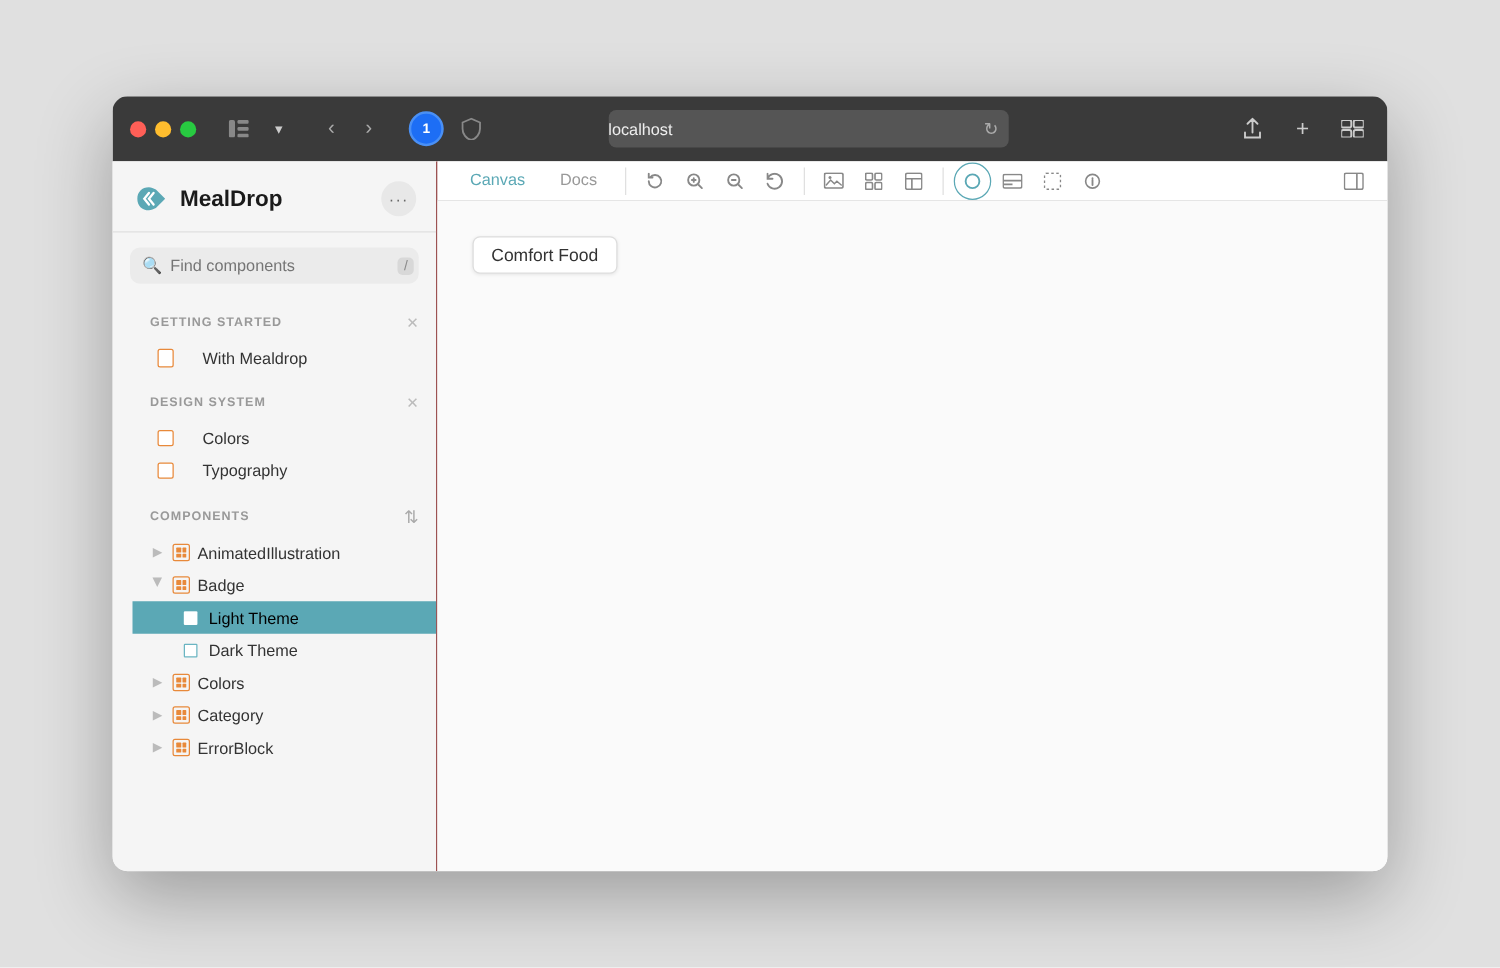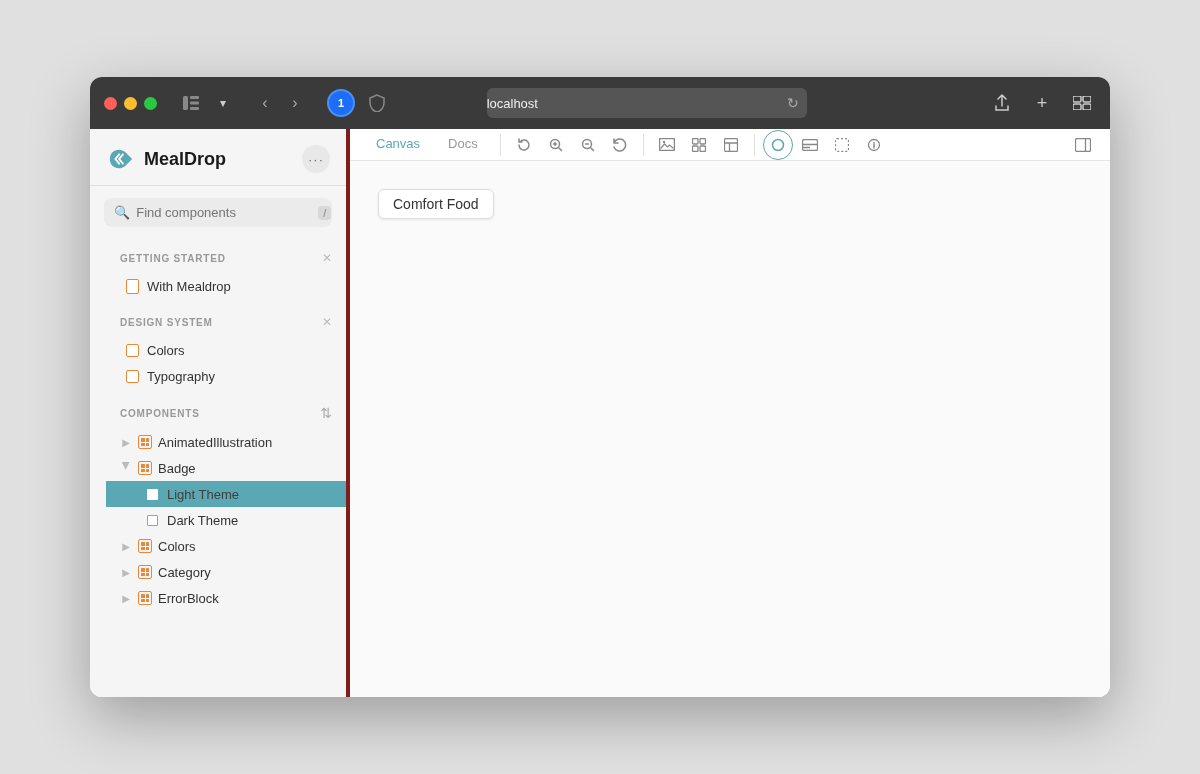--- a/index.html
+++ b/index.html
@@ -158,21 +158,21 @@
     .app-body {
       display: flex;
       flex: 1;
       overflow: hidden;
     }
 
     
     .sidebar {
       width: 260px;
       background: #f5f5f5;
-      border-right: 4px solid #7f1d1d;
+      border-right: 1px solid #7f1d1d;
       display: flex;
       flex-direction: column;
       flex-shrink: 0;
       overflow-y: auto;
     }
 
     .sidebar-header {
       padding: 16px 16px 12px 16px;
       display: flex;
       align-items: center;
@@ -265,21 +265,21 @@
     .section-collapse {
       color: #bbb;
       font-size: 12px;
       cursor: pointer;
     }
 
     .sidebar-item {
       display: flex;
       align-items: center;
       padding: 5px 14px 5px 18px;
-      gap: 7px;
+      gap: 22px;
       cursor: pointer;
       font-size: 13px;
       color: #333;
     }
 
     .item-icon {
       width: 16px;
       height: 16px;
       flex-shrink: 0;
       display: flex;
@@ -357,21 +357,21 @@
       align-items: center;
       padding: 5px 14px 5px 38px;
       gap: 7px;
       cursor: pointer;
       font-size: 13px;
       color: #333;
     }
 
     .sub-item.active {
       background: #5ba8b5;
-      color: #404040;
+      color: #000000;
     }
 
     .sub-item.active .icon-component-sm {
       border-color: rgba(255,255,255,0.7);
     }
 
     
     .main-area {
       flex: 1;
       display: flex;

